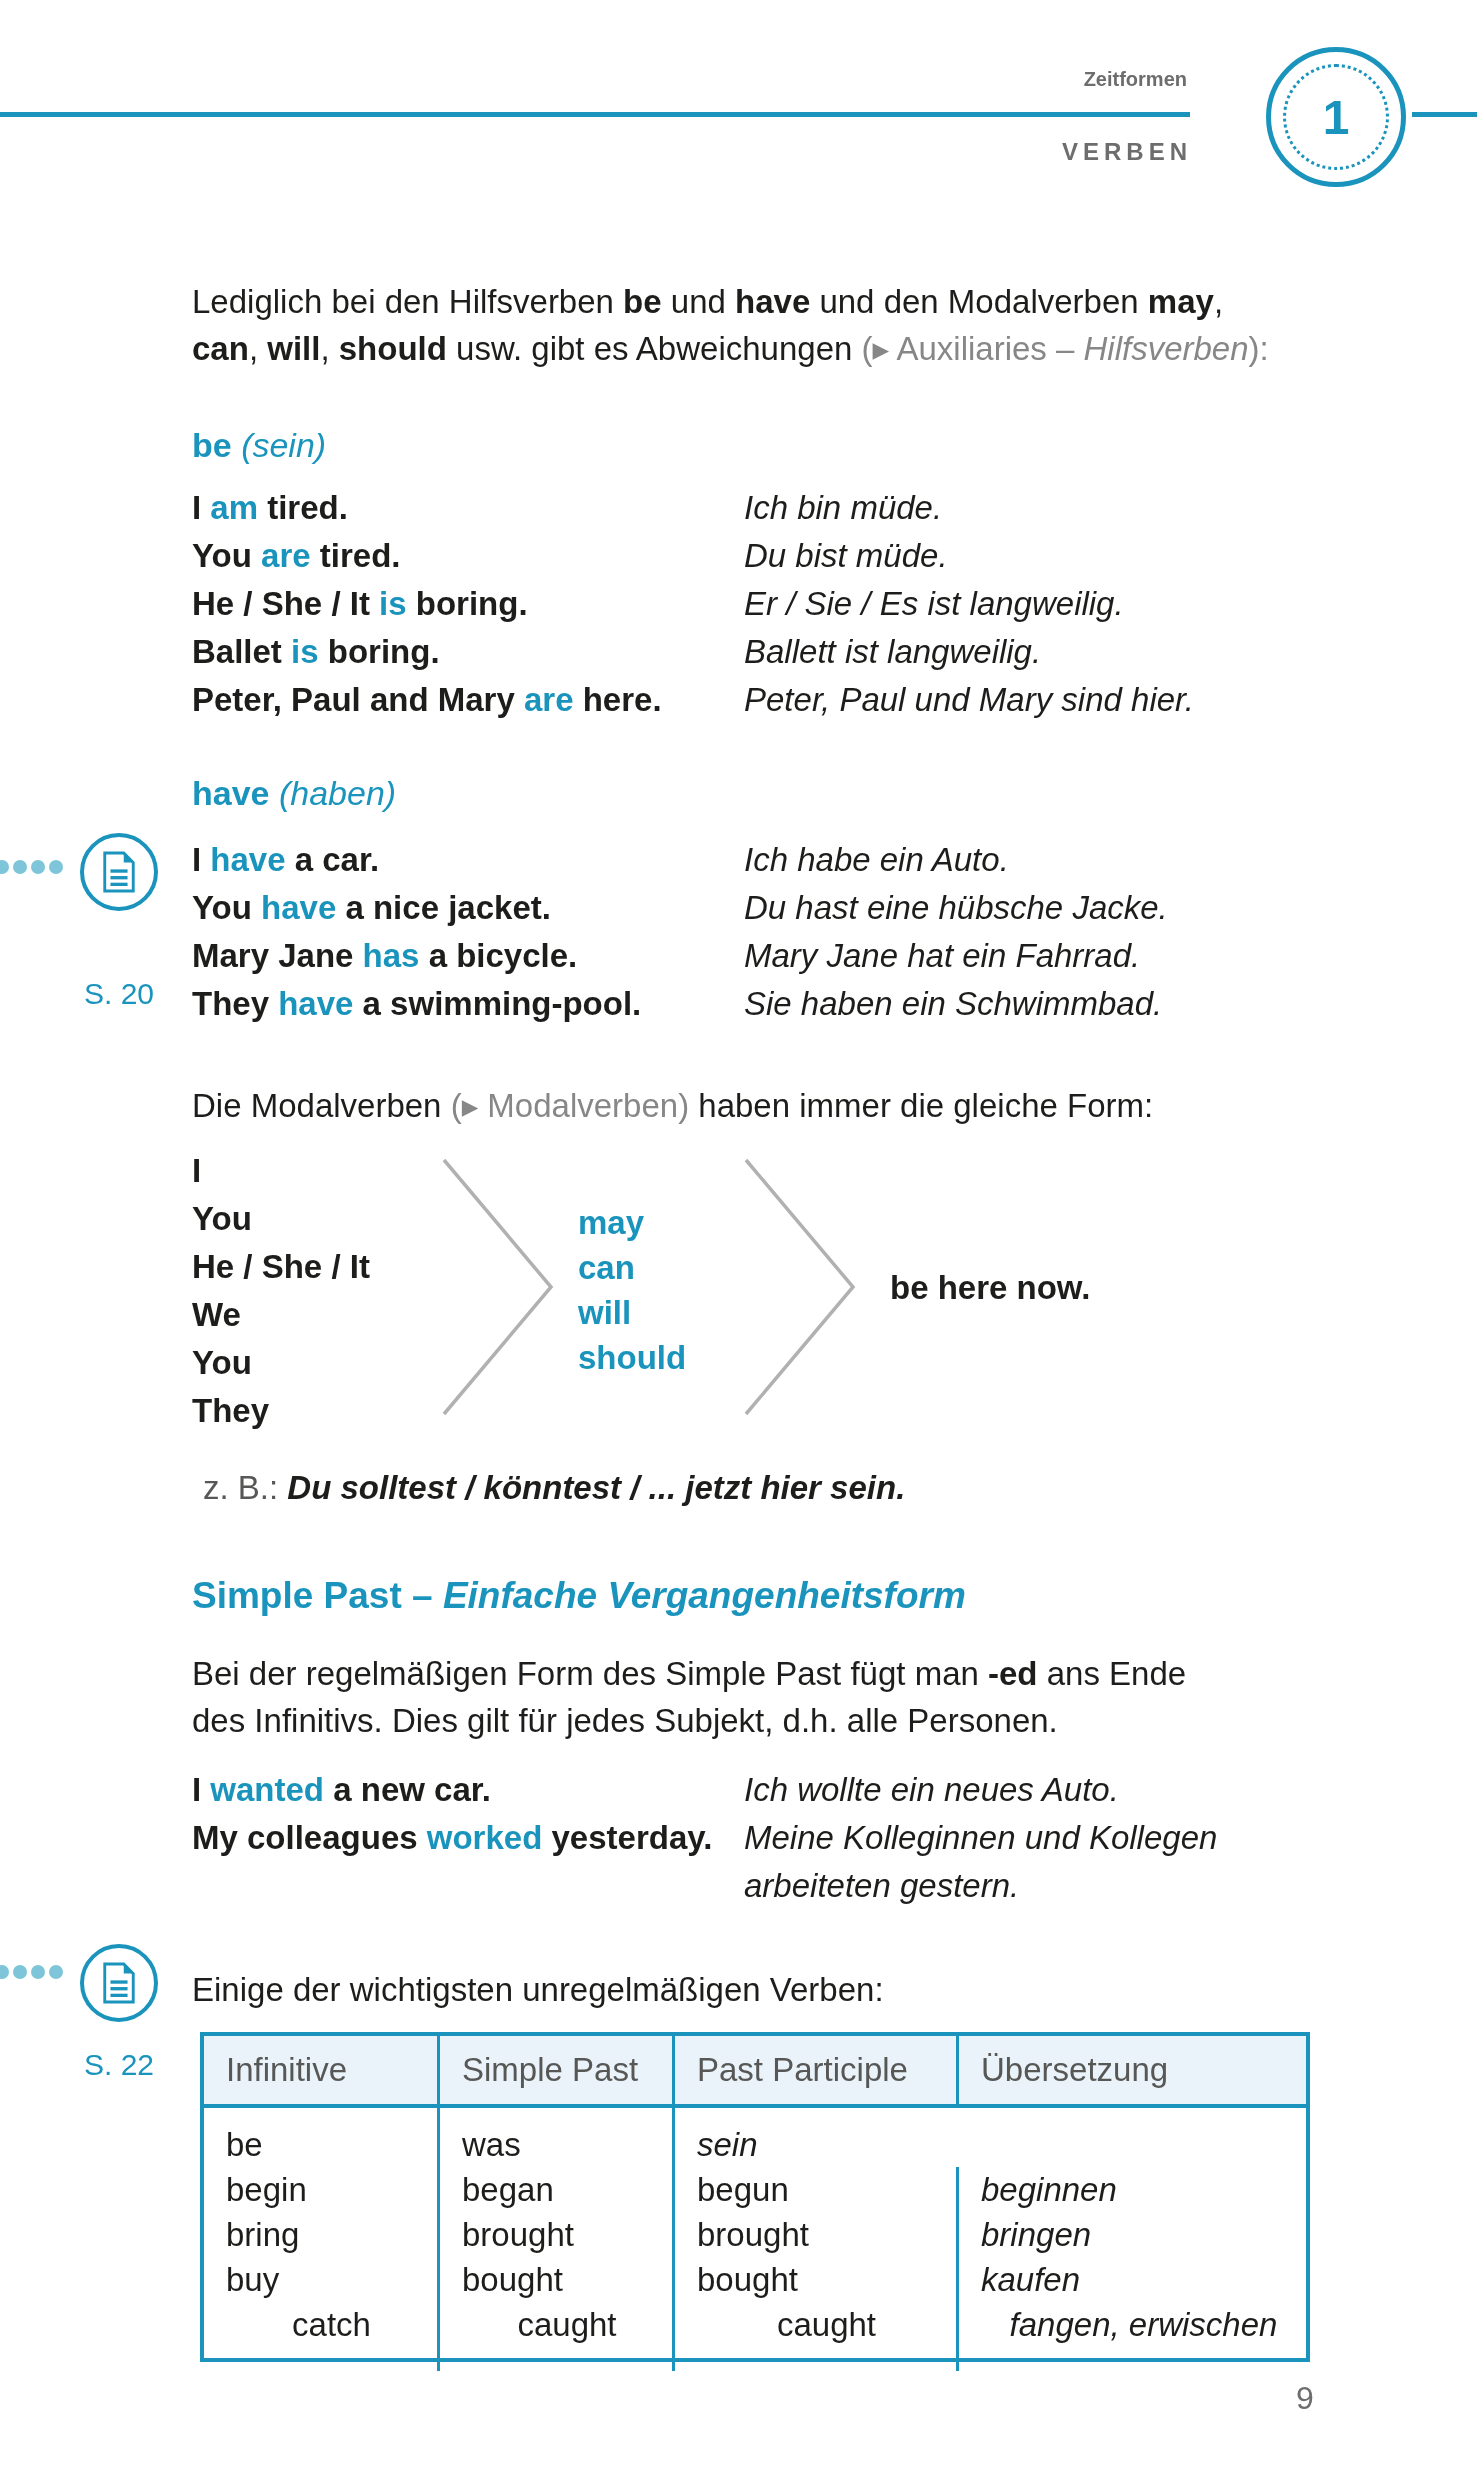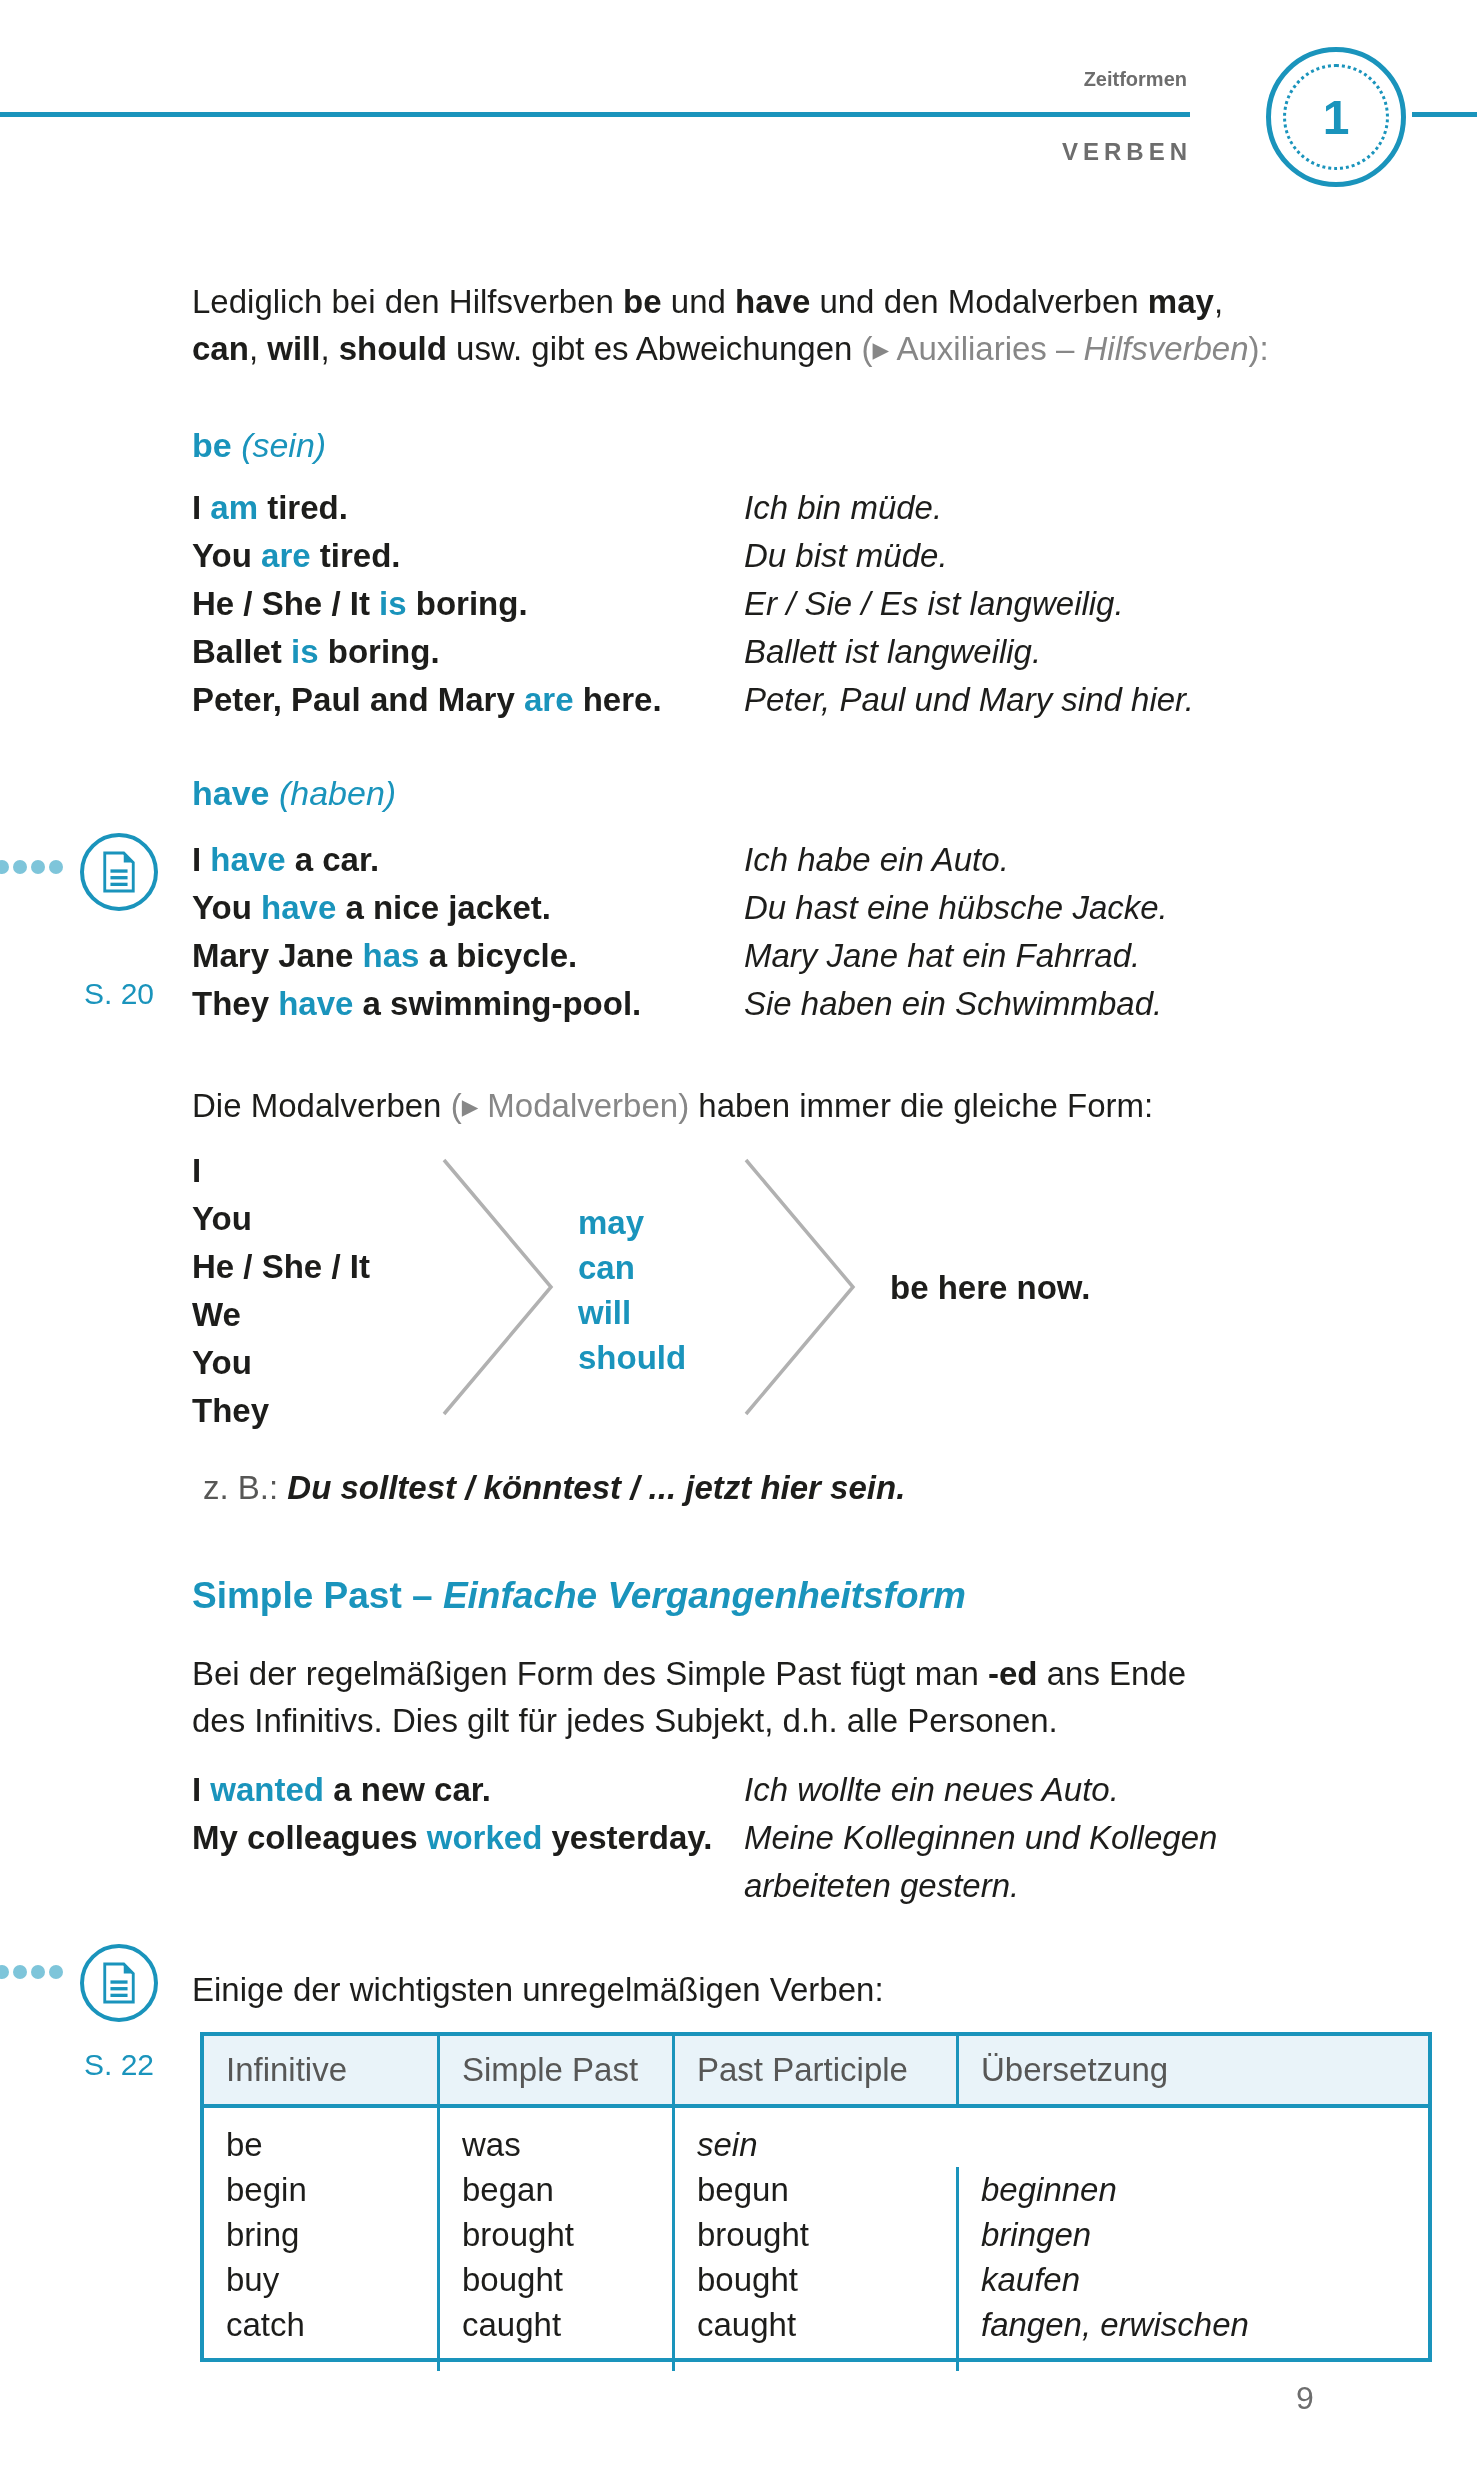--- a/index.html
+++ b/index.html
@@ -45,32 +45,32 @@
   .icon-circle{position:absolute;left:80px;width:78px;height:78px;border:4px solid var(--teal);
                border-radius:50%;box-sizing:border-box;display:flex;align-items:center;justify-content:center;}
   #icon1{top:833px;} #icon2{top:1944px;}
   .page-ref{position:absolute;left:70px;width:98px;text-align:center;font-size:30px;color:var(--teal);}
   #ref1{top:977px;} #ref2{top:2048px;}
 
   
   #sp-heading{position:absolute;left:192px;top:1574px;font-size:37px;font-weight:700;line-height:44px;}
 
   
-  #verb-table{position:absolute;left:200px;top:2032px;width:1232px;height:330px;border:4px solid var(--teal);
+  #verb-table{position:absolute;left:200px;top:2032px;width:1110px;height:330px;border:4px solid var(--teal);
               box-sizing:border-box;}
   .thead{display:grid;grid-template-columns:233px 235px 284px 1fr;height:68px;background:var(--table_header_bg);
          border-bottom:4px solid var(--teal);}
   .th{line-height:68px;padding-left:22px;color:var(--gray_table);border-left:3px solid var(--teal);
       white-space:nowrap;overflow:hidden;}
   .th:first-child{border-left:none;}
   .tr{display:grid;grid-template-columns:233px 235px 284px 1fr;line-height:45px;}
   .td{padding-left:22px;border-left:3px solid var(--teal);white-space:nowrap;}
   .td:first-child{border-left:none;}
   .tr:first-child .td{padding-top:14px;}
-  .tr:last-child .td{padding-bottom:24px;}
+  .tr:last-child .td{padding-bottom:24px;text-align:center;}
   .td-ue{font-style:italic;}
 
   #page-num{position:absolute;left:1280px;top:2380px;width:50px;text-align:center;font-size:32px;color:var(--gray);}
 
   
   .seg-b{font-weight:700;}
   .seg-v{font-weight:700;color:var(--teal);}
   .seg-g{color:var(--gray_soft);}
   .seg-gi{color:var(--gray_soft);font-style:italic;}
   .seg-bi{font-weight:700;font-style:italic;}

